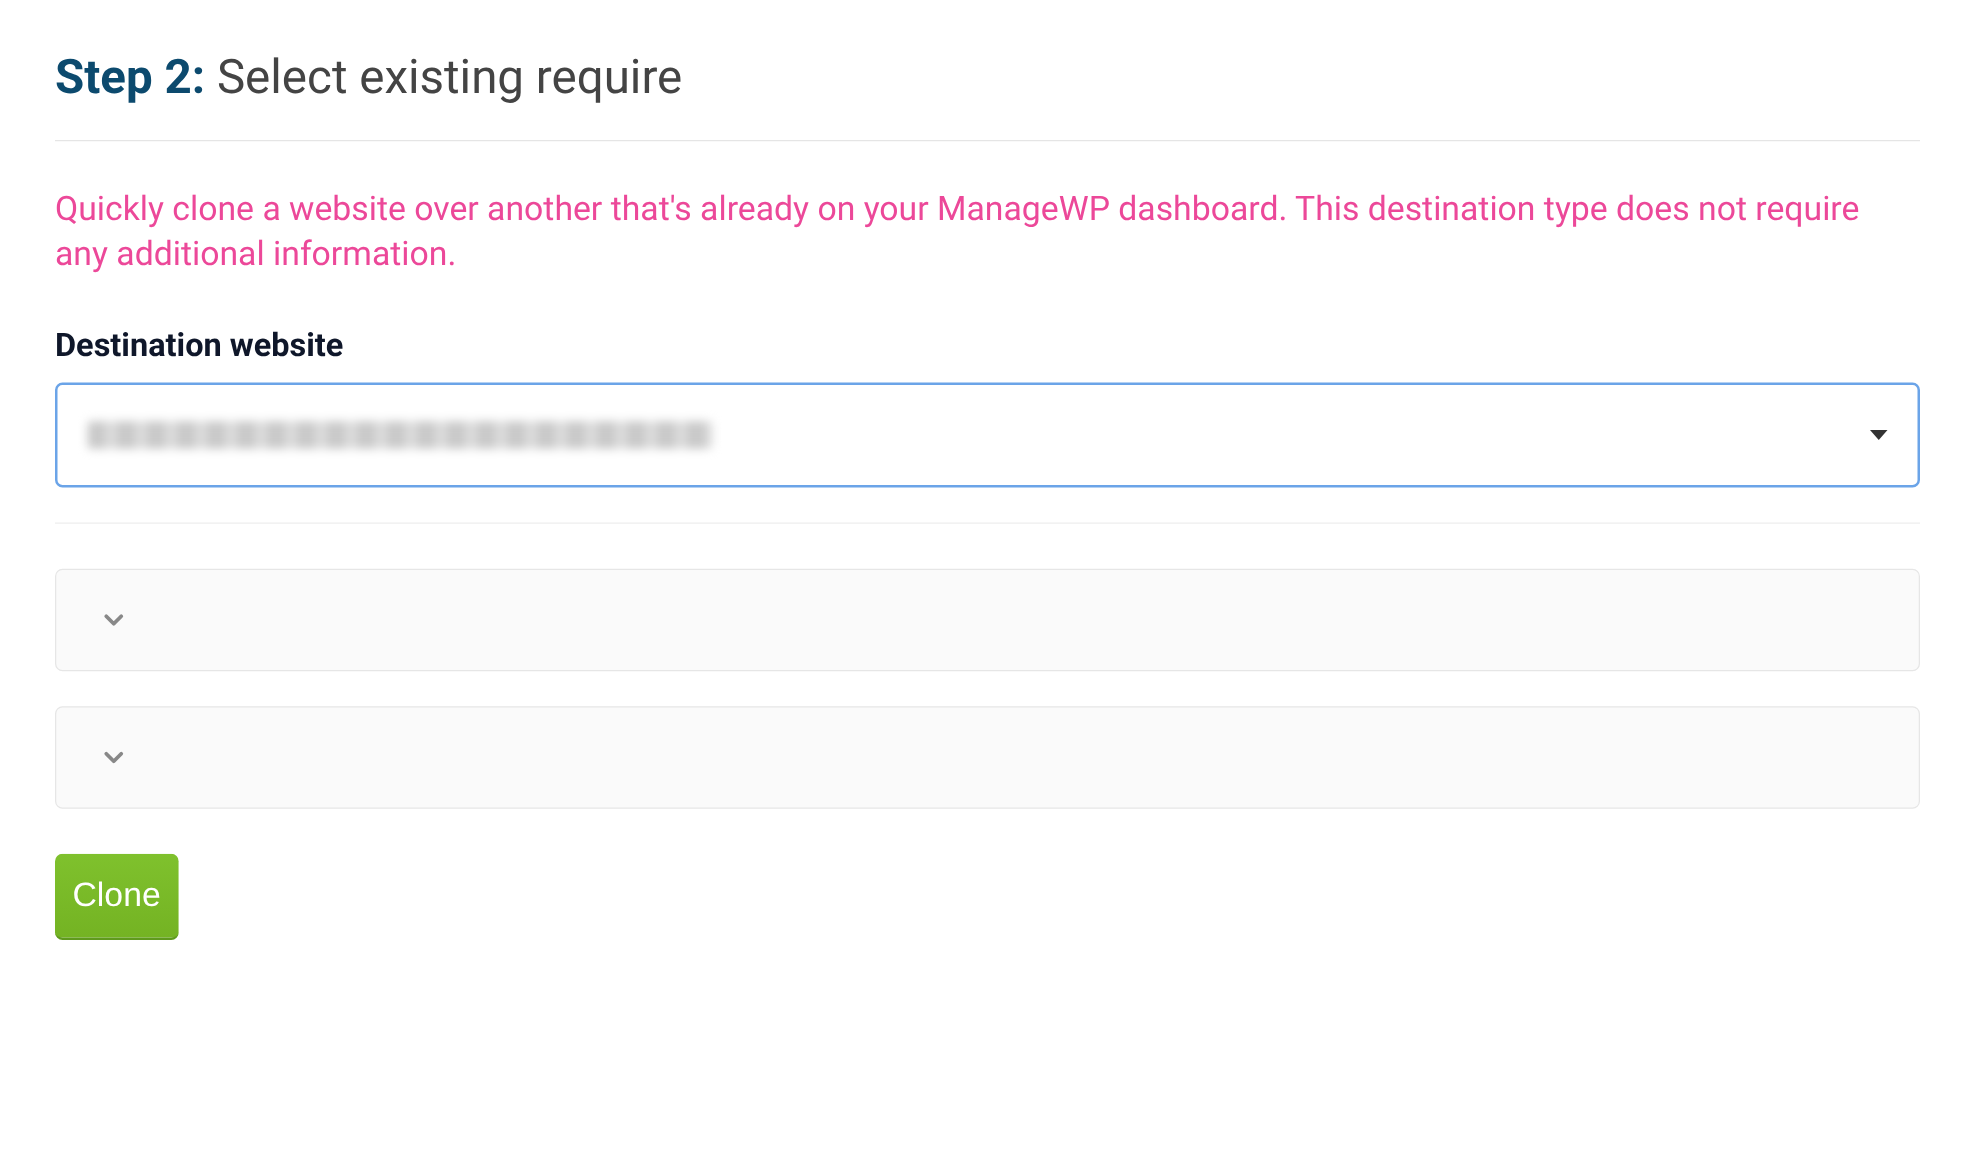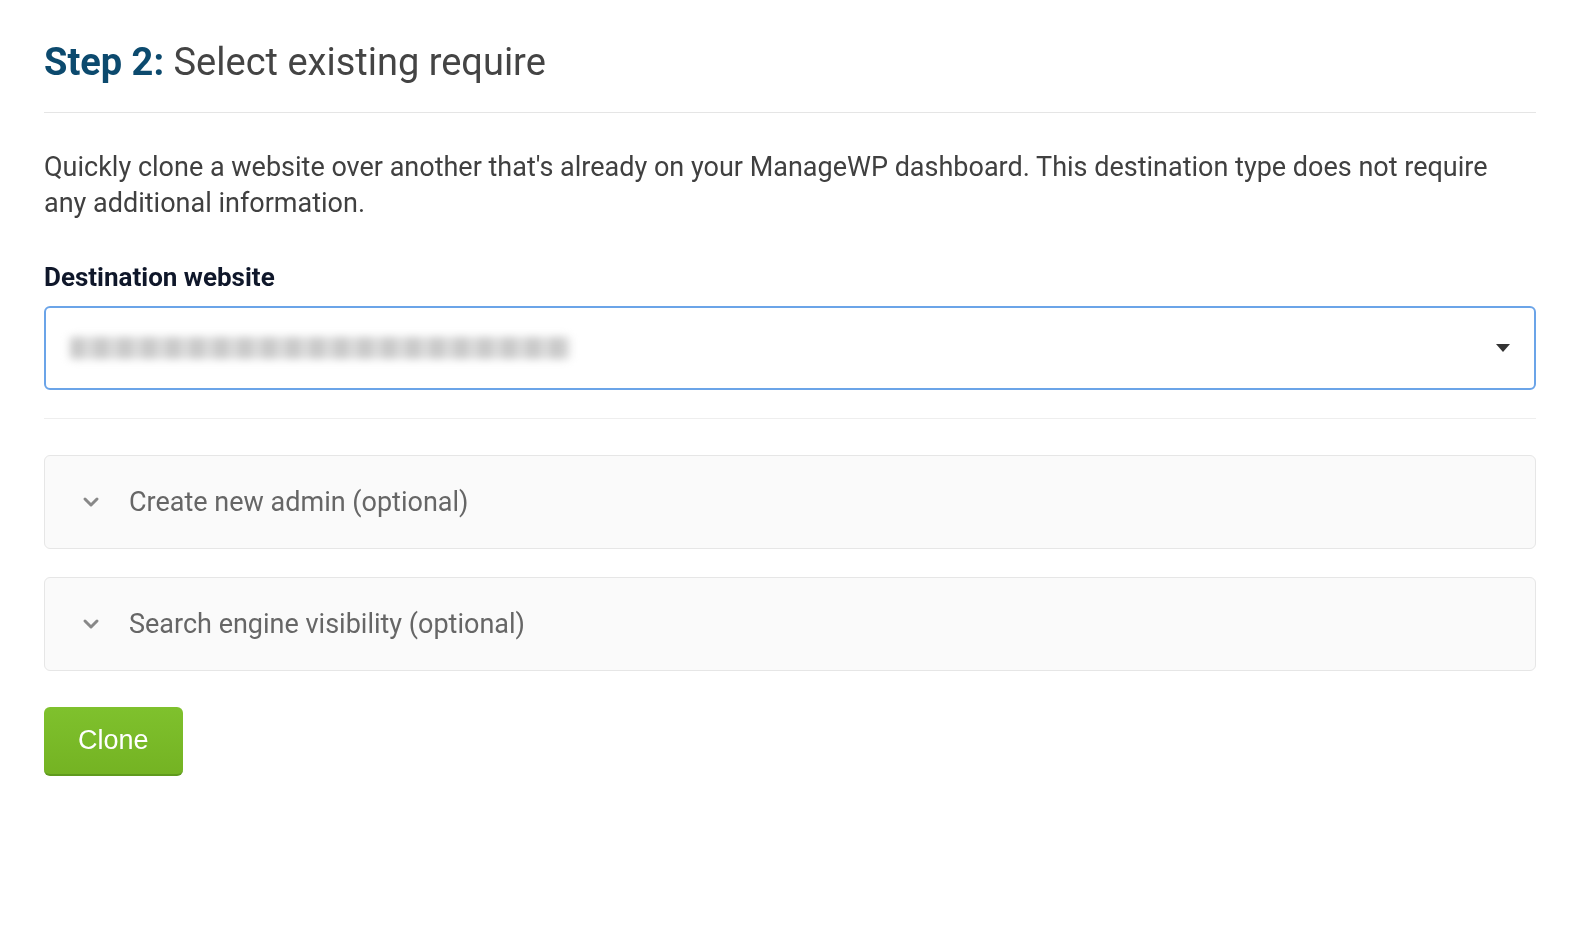--- a/index.html
+++ b/index.html
@@ -23,21 +23,21 @@
       font-weight: 700;
       color: #0c4a6e;
     }
     .divider {
       border: none;
       border-top: 1px solid #e5e5e5;
       margin-bottom: 36px;
     }
     .description {
       font-size: 27px;
-      color: #404040;
+      color: #ec4899;
       line-height: 1.35;
       margin-bottom: 40px;
       font-weight: 400;
     }
     .field-label {
       font-size: 26px;
       font-weight: 700;
       color: #0f172a;
       margin-bottom: 14px;
     }
@@ -105,21 +105,21 @@
       color: #666;
       font-weight: 400;
     }
     .clone-button {
       display: inline-block;
       background: #7bbb2a;
       background: linear-gradient(#7fc12d, #74b323);
       color: #fff;
       font-size: 27px;
       font-weight: 400;
-      padding: 18px 34px;
+      padding: 18px 14px;
       border: none;
       border-radius: 6px;
       cursor: pointer;
       margin-top: 8px;
       border-bottom: 2px solid #5f9a1d;
     }
   </style>
 </head>
 <body>
 
@@ -141,28 +141,26 @@
 </div>
 
 <hr class="divider2">
 
 <div class="accordion">
   <span class="accordion-chevron">
     <svg viewBox="0 0 20 20" width="20" height="20">
         <polyline points="4,7 10,13 16,7"></polyline>
       </svg>
   </span>
-  <span class="accordion-title">Create new admin (optional)</span>
 </div>
 
 <div class="accordion">
   <span class="accordion-chevron">
     <svg viewBox="0 0 20 20" width="20" height="20">
         <polyline points="4,7 10,13 16,7"></polyline>
       </svg>
   </span>
-  <span class="accordion-title">Search engine visibility (optional)</span>
 </div>
 
 <button class="clone-button">Clone</button>
 
 
 
 
 </body></html>

